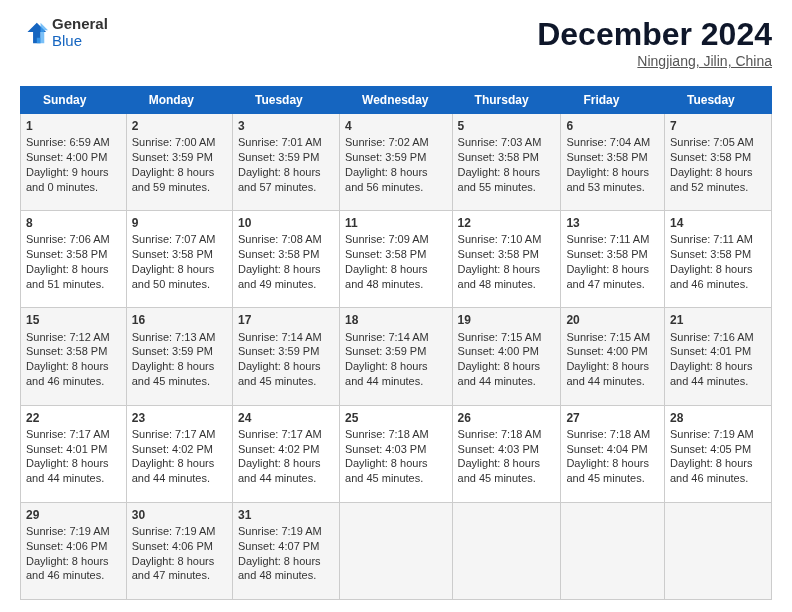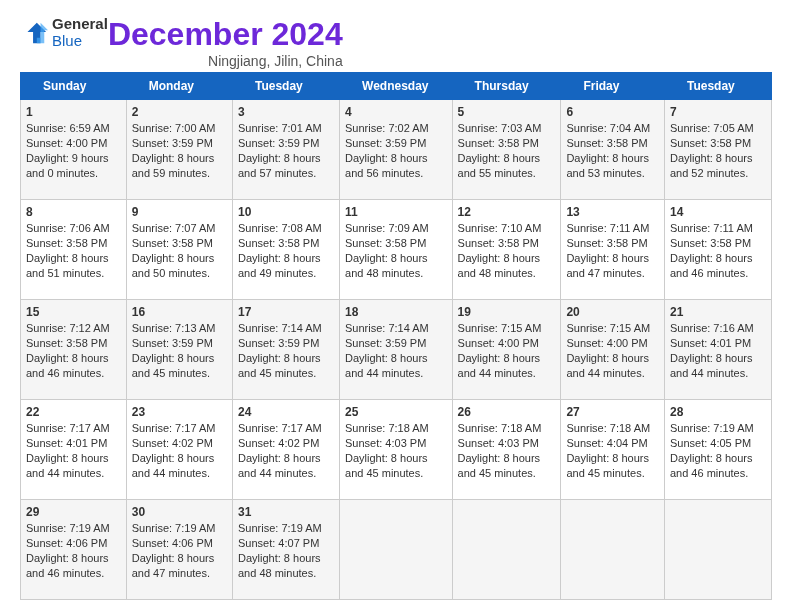--- a/index.html
+++ b/index.html
@@ -12,43 +12,45 @@
     }
     .page {
       width: 792px;
       height: 612px;
       padding: 16px 20px 12px 20px;
       display: flex;
       flex-direction: column;
     }
     .header {
       display: flex;
+      justify-content: space-between;
       align-items: flex-start;
-      margin-bottom: 3px;
+      margin-bottom: 17px;
     }
     .logo {
       display: flex;
       align-items: center;
       gap: 4px;
     }
     .logo-icon {
       width: 28px;
       height: 28px;
     }
     .title-block {
       text-align: right;
     }
     .month-year {
       font-size: 32px;
       font-weight: bold;
-      color: #6d28d9;
+      color: #0f172a;
     }
     .location {
       font-size: 14px;
       color: #555;
+      text-decoration: underline;
     }
     .calendar {
       width: 100%;
       border-collapse: collapse;
       flex: 1;
       font-size: 10.5px;
     }
     .calendar thead tr th {
       background-color: #1565c0;
       color: #fff;

